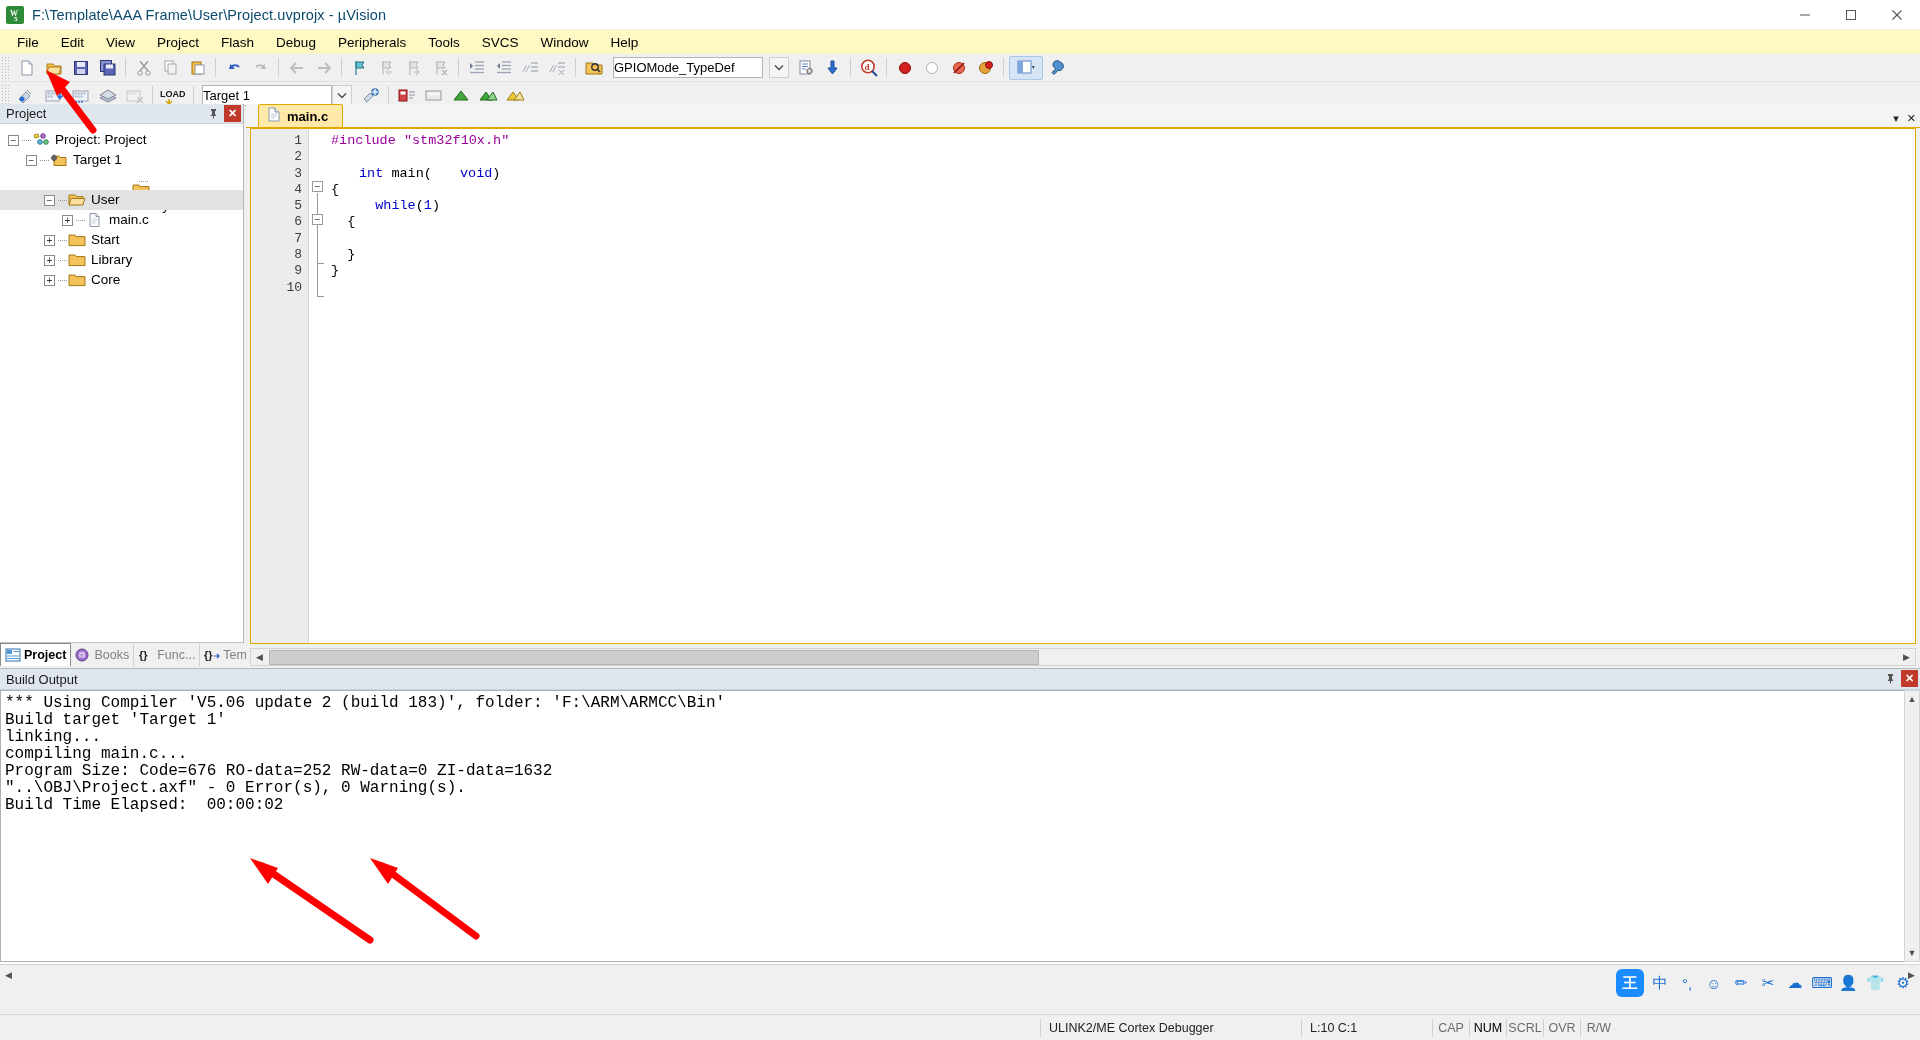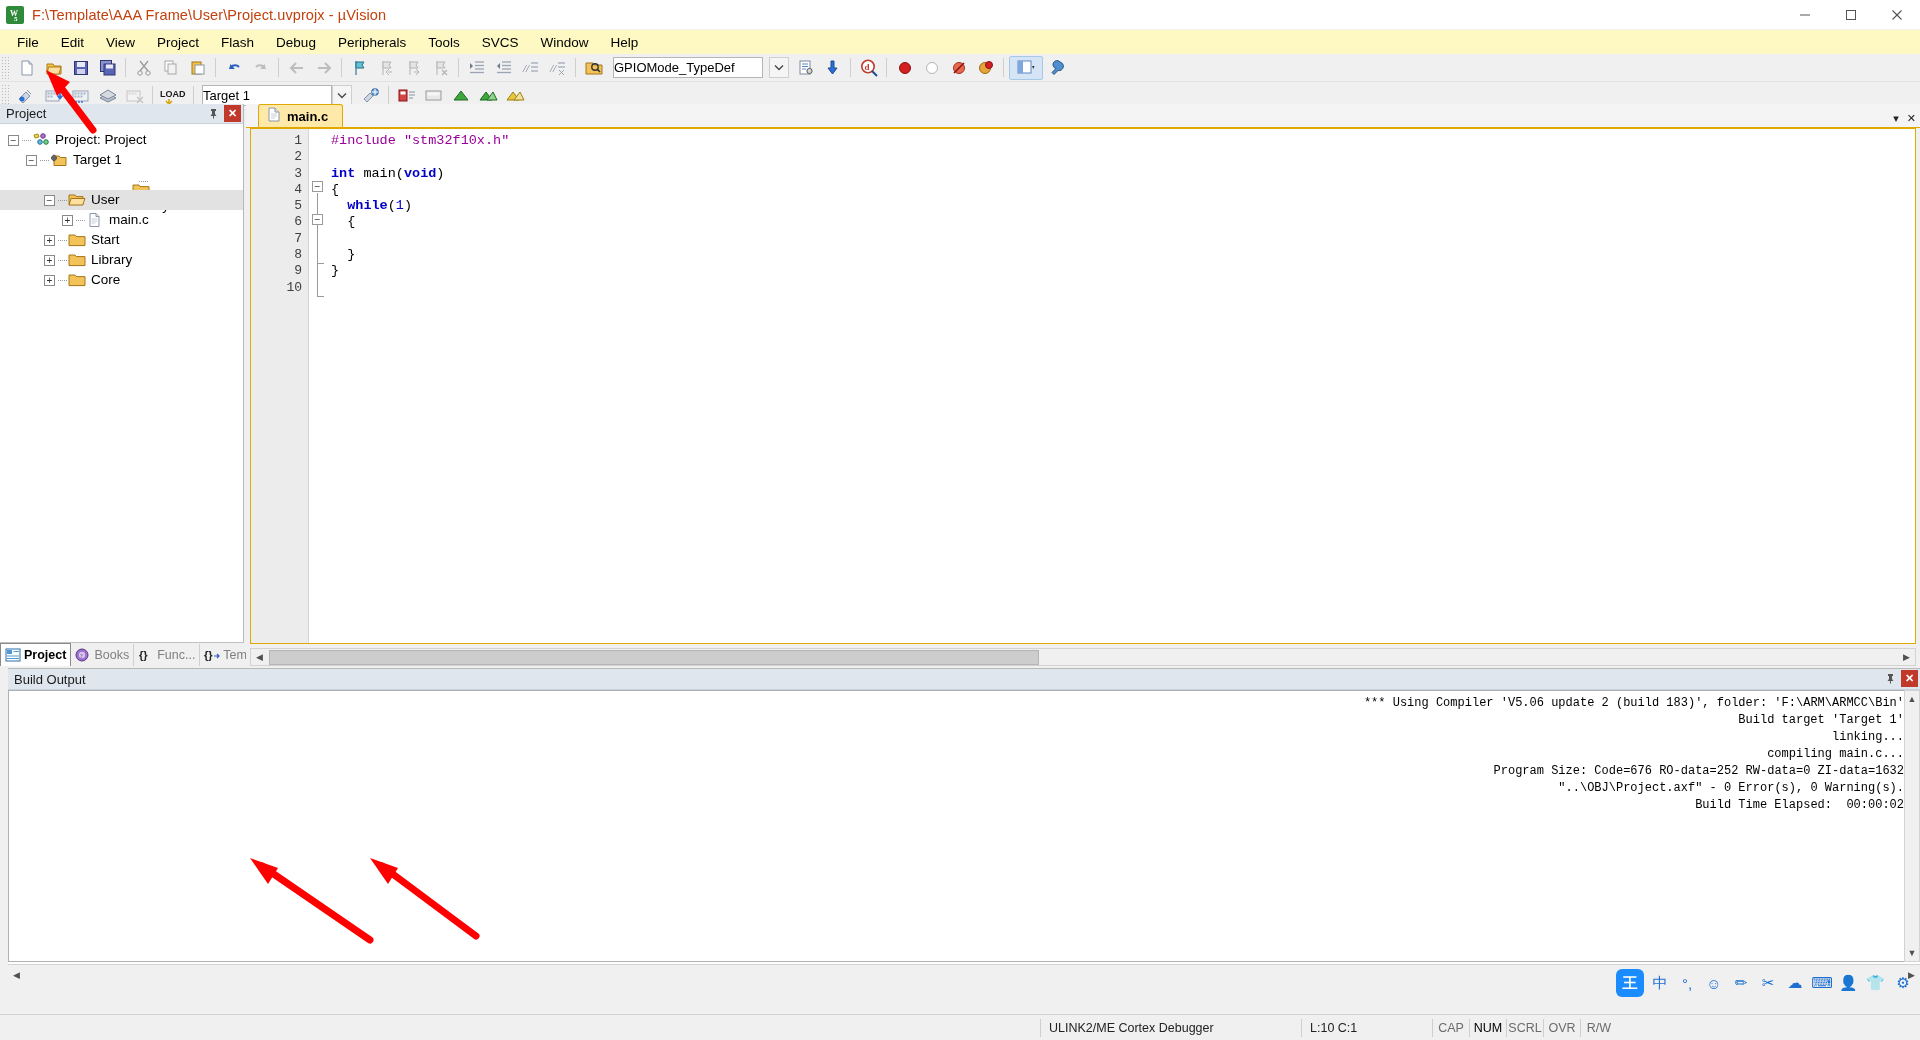--- a/index.html
+++ b/index.html
@@ -16,21 +16,21 @@
   .titlebar {
     height: 30px; background: #ffffff; display: flex; align-items: center;
     border-bottom: 1px solid #f2f2f2; position: relative;
   }
   .title-icon {
     width: 18px; height: 18px; margin-left: 6px; margin-right: 8px;
     background: #2e8b35; border-radius: 2px; position: relative;
     display: flex; align-items: center; justify-content: center;
     color: #fff; font-size: 9px; font-weight: bold; font-family: "Liberation Serif", serif;
   }
-  .title-text { font-size: 14.5px; color: #c2410c; letter-spacing: .1px; }
+  .title-text { font-size: 14.5px; color: #0c4a6e; letter-spacing: .1px; }
   .win-btns { position: absolute; right: 0; top: 0; display: flex; height: 30px; }
   .win-btn {
     width: 46px; height: 30px; display: flex; align-items: center; justify-content: center;
     font-size: 14px; color: #555;
   }
   .win-btn.close { color: #555; }
   .win-btn svg { display: block; }
 
   
   .menubar {
@@ -140,21 +140,21 @@
     height: 16.3px; font-family: "Liberation Mono", monospace; font-size: 13px;
     color: #404040; padding-right: 6px; line-height: 16.3px;
   }
   .foldcol { width: 22px; background: #fff; padding-top: 4px; flex: 0 0 auto; position: relative; }
   .codearea { flex: 1; padding-top: 4px; position: relative; }
   .cline {
     height: 16.3px; line-height: 16.3px;
     font-family: "Liberation Mono", monospace; font-size: 13.5px; color: #000;
     white-space: pre;
   }
-  .kw { color: #0000c8; font-weight: bold; }
+  .kw { color: #0000c8; font-weight: normal; margin-left: 28px; }
   .pp { color: #9a009a; }
   .str { color: #9a009a; }
   .num { color: #0000c8; }
   .fn { color: #000; }
 
   .fbox {
     position: absolute; left: 3px; width: 11px; height: 11px; border: 1px solid #9a9a9a;
     background: #fff; display: flex; align-items: center; justify-content: center;
     font-size: 10px; line-height: 9px; color: #333;
   }
@@ -166,31 +166,31 @@
     background: #f0f0f0; border: 1px solid #d3d3d3; display: flex; align-items: center;
   }
   .sc-arrow {
     width: 17px; height: 16px; display: flex; align-items: center; justify-content: center;
     font-size: 9px; color: #505050; background: #f0f0f0;
   }
   .sc-thumb { height: 15px; background: #cdcdcd; border: 1px solid #b5b5b5; }
 
   
   .build-panel {
-    position: absolute; left: 8px; right: 0; bottom: 0; height: 316px; background: #fff;
+    position: absolute; left: 0; right: 0; bottom: 0; height: 316px; background: #fff;
     border-top: 1px solid #b8b8b8;
   }
   .build-body {
     position: absolute; left: 0; right: 16px; top: 21px; bottom: 22px;
     background: #fff; border: 1px solid #b0b0b0; border-right: none; overflow: hidden;
     padding: 4px 0 0 4px;
   }
   .bline {
-    font-family: "Liberation Mono", monospace; font-size: 12px; color: #000;
-    height: 17px; line-height: 17px; white-space: pre; text-align: right;
+    font-family: "Liberation Mono", monospace; font-size: 16px; color: #000;
+    height: 17px; line-height: 17px; white-space: pre;
   }
   .build-vscroll {
     position: absolute; right: 0; top: 21px; bottom: 22px; width: 16px;
     background: #f0f0f0; border: 1px solid #d3d3d3;
   }
   .build-hscroll {
     position: absolute; left: 0; right: 0; bottom: 0; height: 20px;
     background: #f0f0f0; border-top: 1px solid #d3d3d3; display: flex; align-items: center;
   }
 

